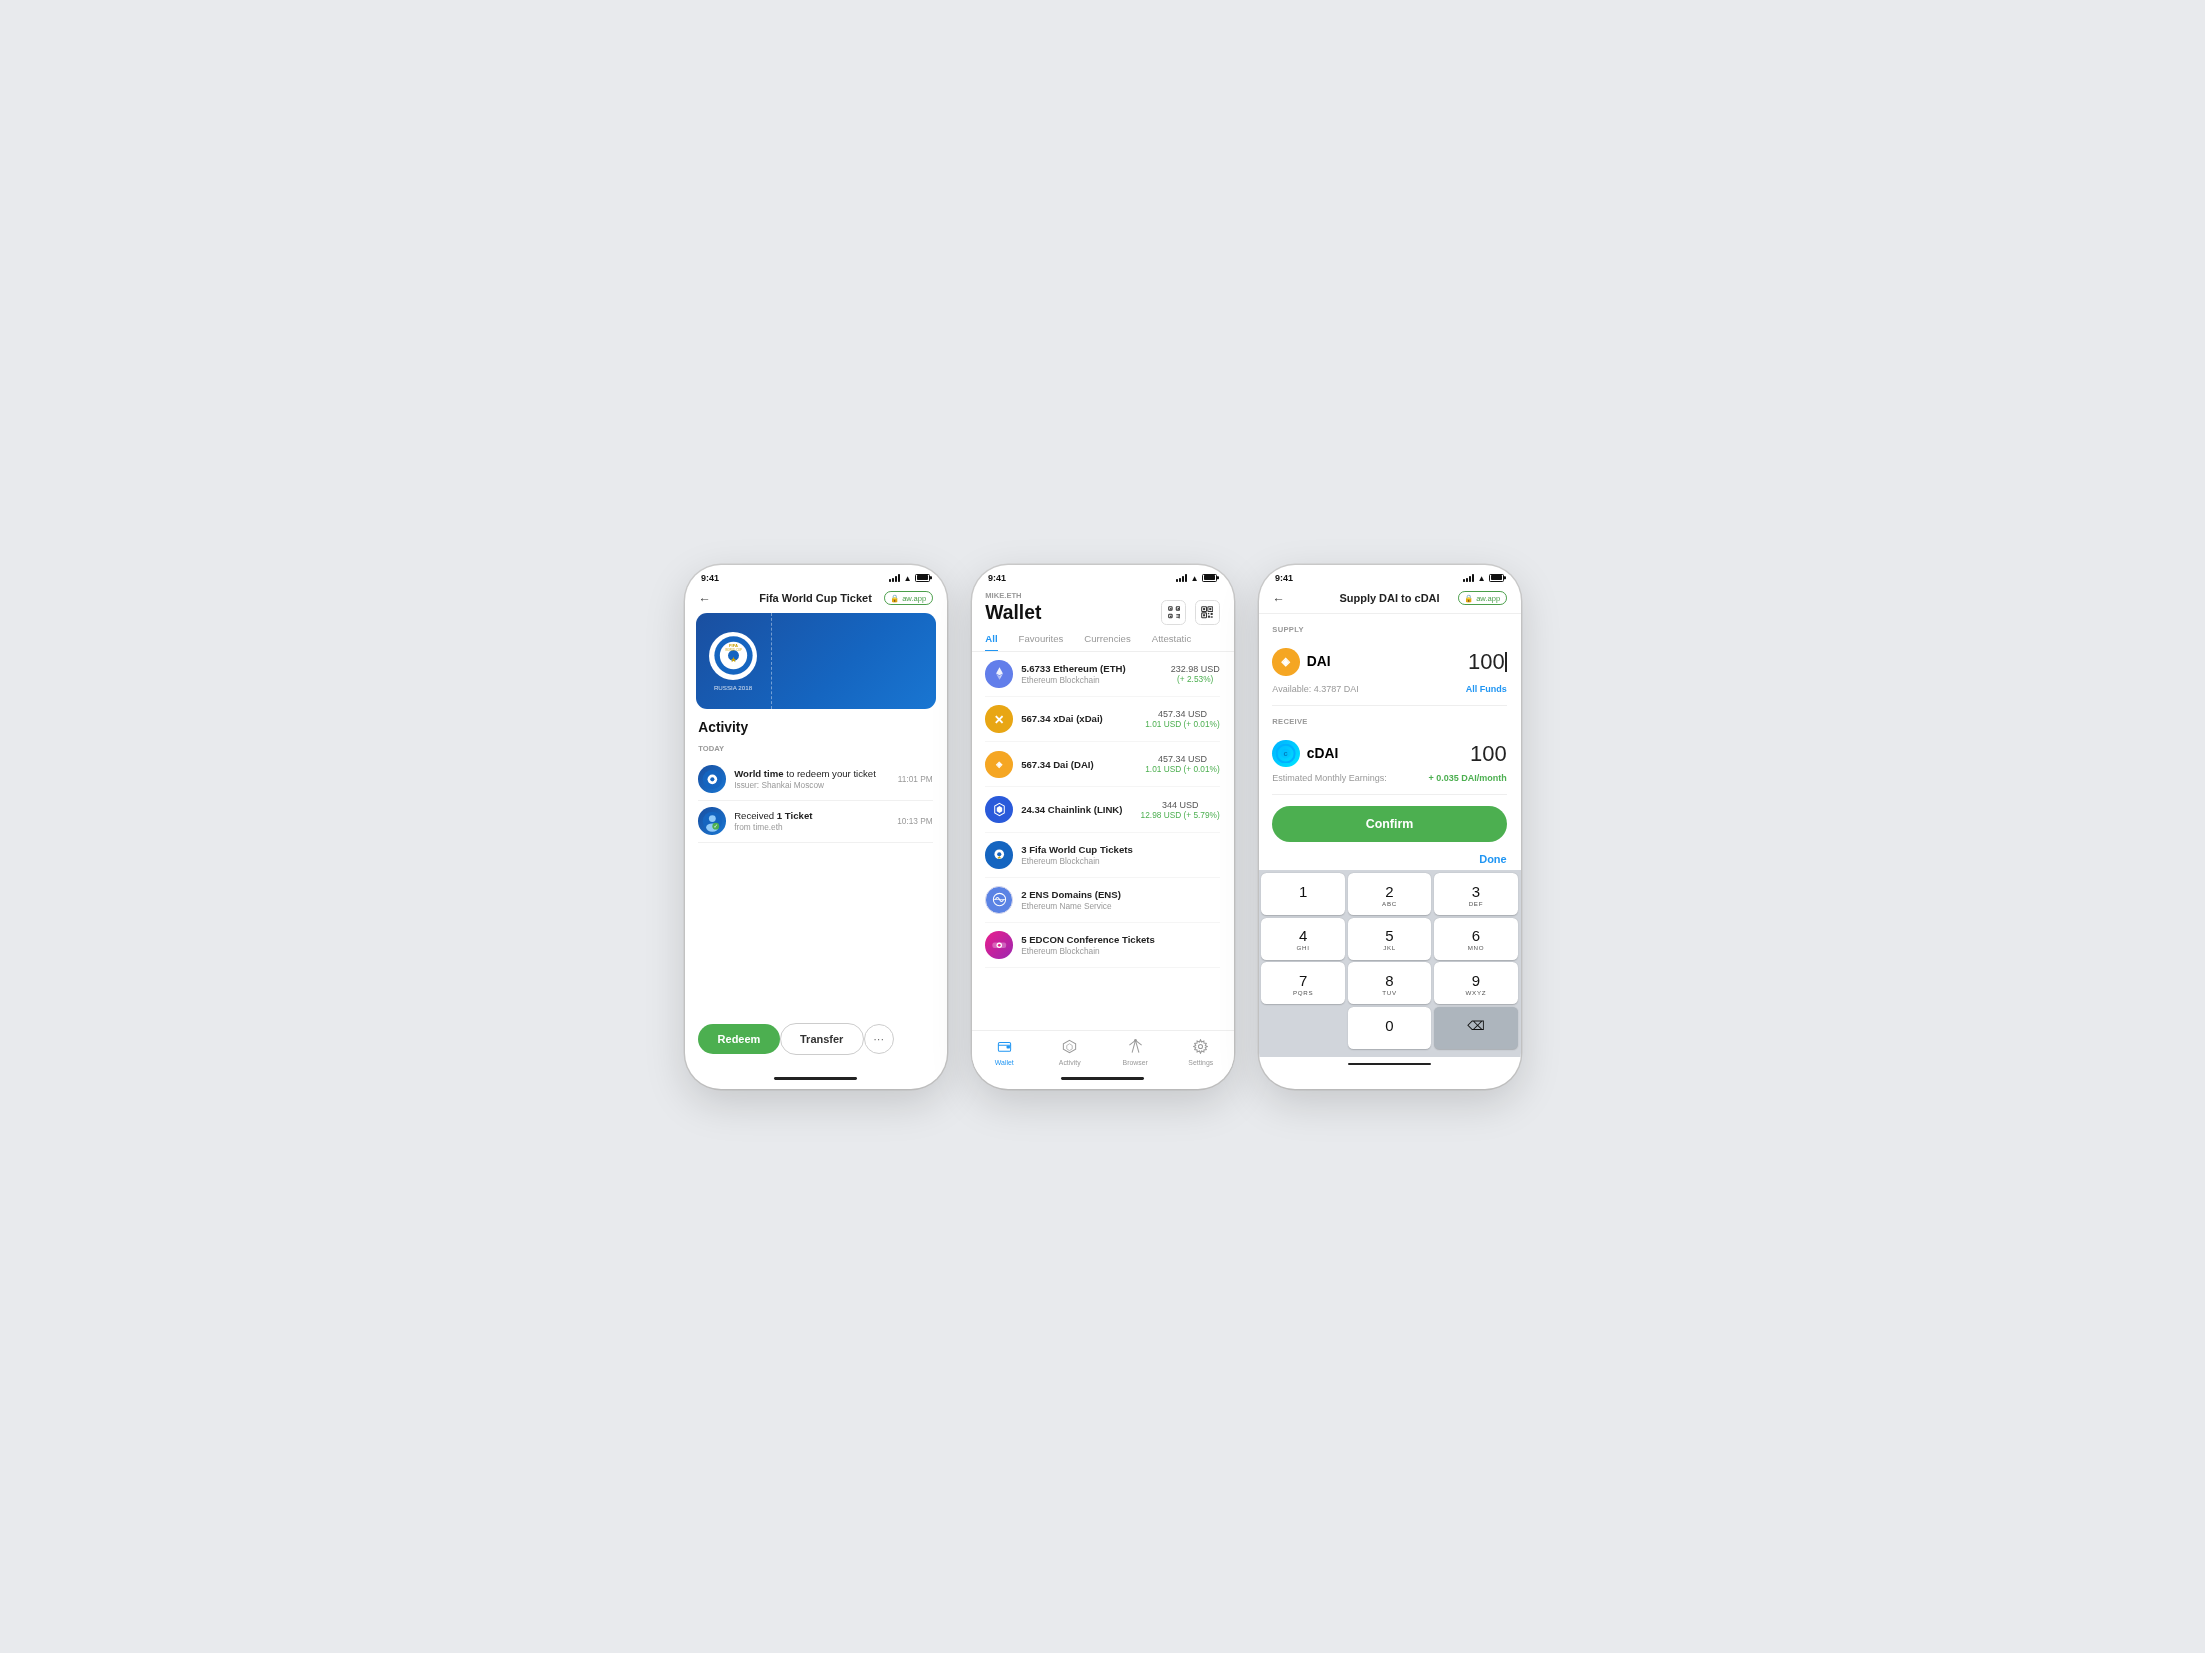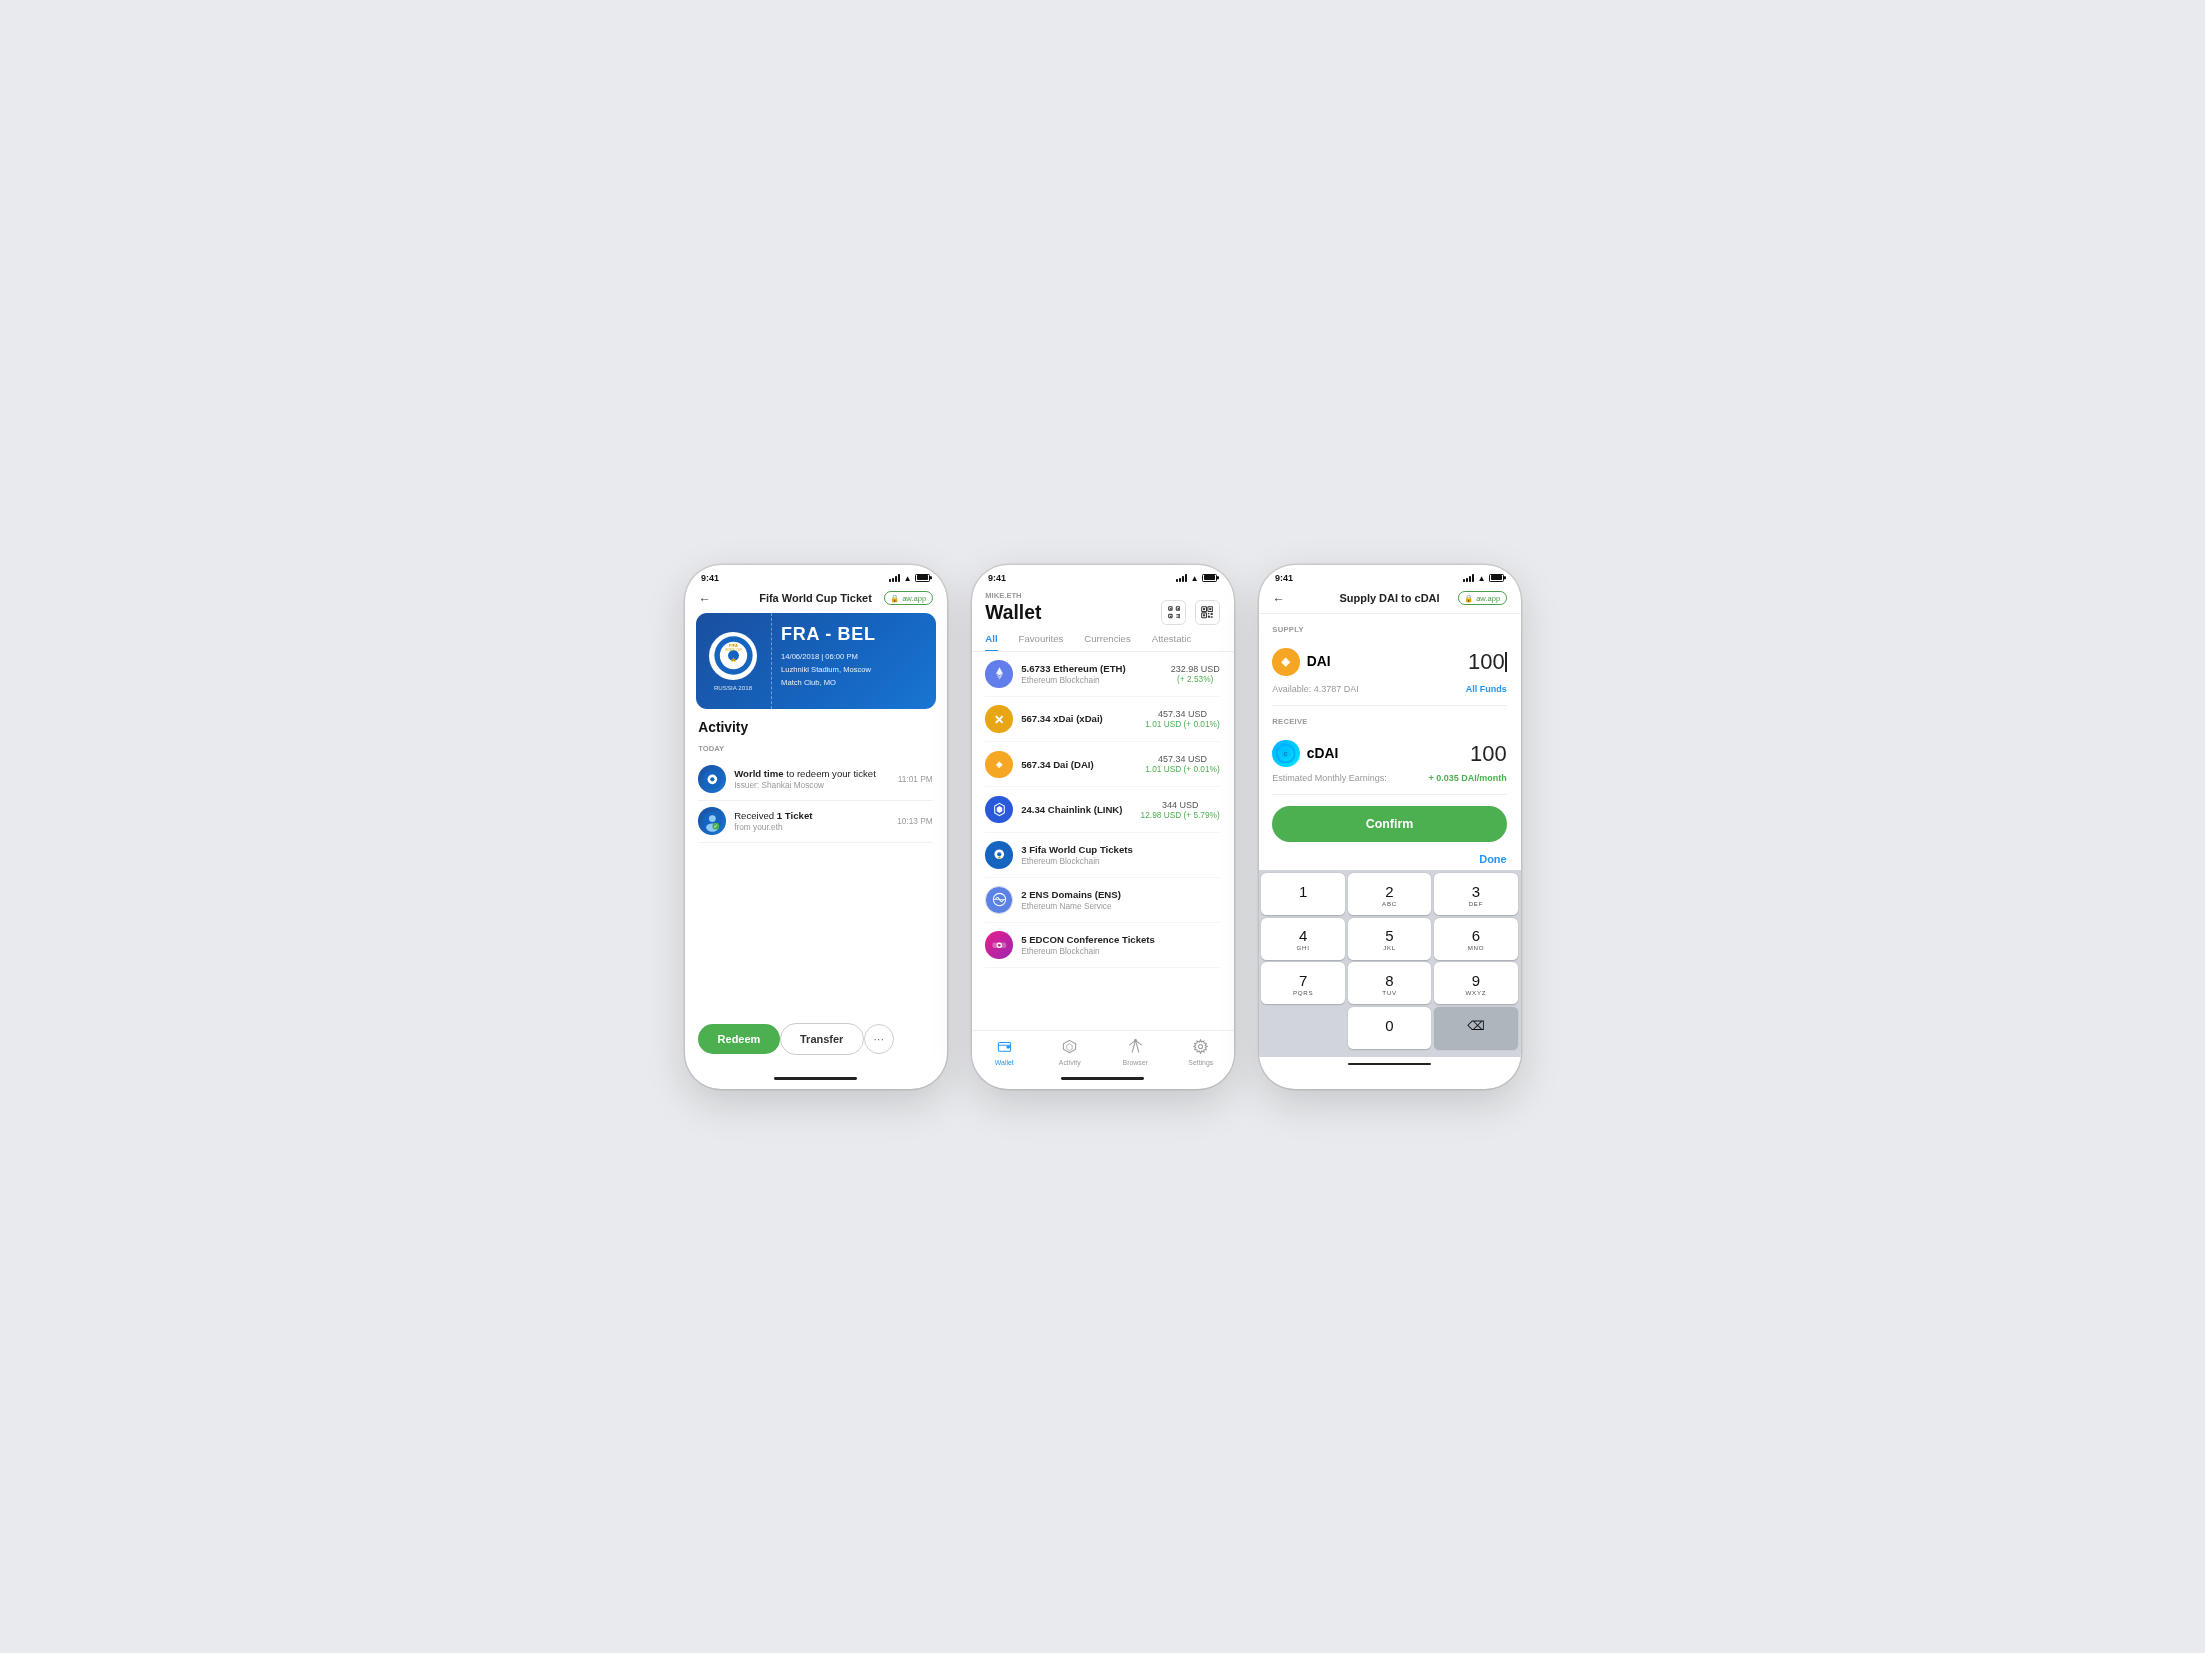--- a/index.html
+++ b/index.html
@@ -300,28 +300,20 @@
             <circle cx="30" cy="30" r="28" fill="#1565c0"></circle>
             <circle cx="30" cy="30" r="20" fill="#fff"></circle>
             <circle cx="30" cy="30" r="8" fill="#1565c0"></circle>
             <text x="30" y="17" text-anchor="middle" fill="#c8a000" font-size="6" font-weight="bold">FIFA</text>
             <text x="30" y="24" text-anchor="middle" fill="#c8a000" font-size="4">WORLD CUP</text>
             <polygon points="30,32 33,40 26,35 34,35 27,40" fill="#c8a000"></polygon>
           </svg>
         </div>
         <div style="margin-top:4.1px;color:#fff;font-size:6.2px;text-align:center;opacity:0.8">RUSSIA 2018</div>
       </div>
-      <div class="ticket-right">
-        <div class="ticket-match">FRA - BEL</div>
-        <div class="ticket-details">
-          <div>14/06/2018 | 06:00 PM</div>
-          <div>Luzhniki Stadium, Moscow</div>
-          <div>Match Club, MO</div>
-        </div>
-      </div>
     </div>
 
     <div class="activity-section">
       <div class="activity-title">Activity</div>
       <div class="today-label">TODAY</div>
 
       <div class="activity-item">
         <div class="ticket-avatar-wrap">
           <div class="ticket-avatar-inner">
             <svg width="20.7" height="20.7" viewBox="0 0 30 30">
@@ -349,21 +341,21 @@
               <ellipse cx="15" cy="24" rx="9" ry="6" fill="#90caf9"></ellipse>
               <circle cx="20" cy="22" r="5" fill="#4caf50"></circle>
               <text x="20" y="25" text-anchor="middle" fill="#fff" font-size="8">✓</text>
             </svg>
           </div>
         </div>
         <div class="activity-text">
           <div class="activity-main">
             Received <strong>1 Ticket</strong>
           </div>
-          <div class="activity-sub">from your.eth</div>
+          <div class="activity-sub">from time.eth</div>
         </div>
         <span class="activity-time">10:13 PM</span>
       </div>
     </div>
 
     <div style="flex:1"></div>
 
     <div class="p1-actions">
       <button class="btn-redeem">Redeem</button>
       <button class="btn-transfer">Transfer</button>

